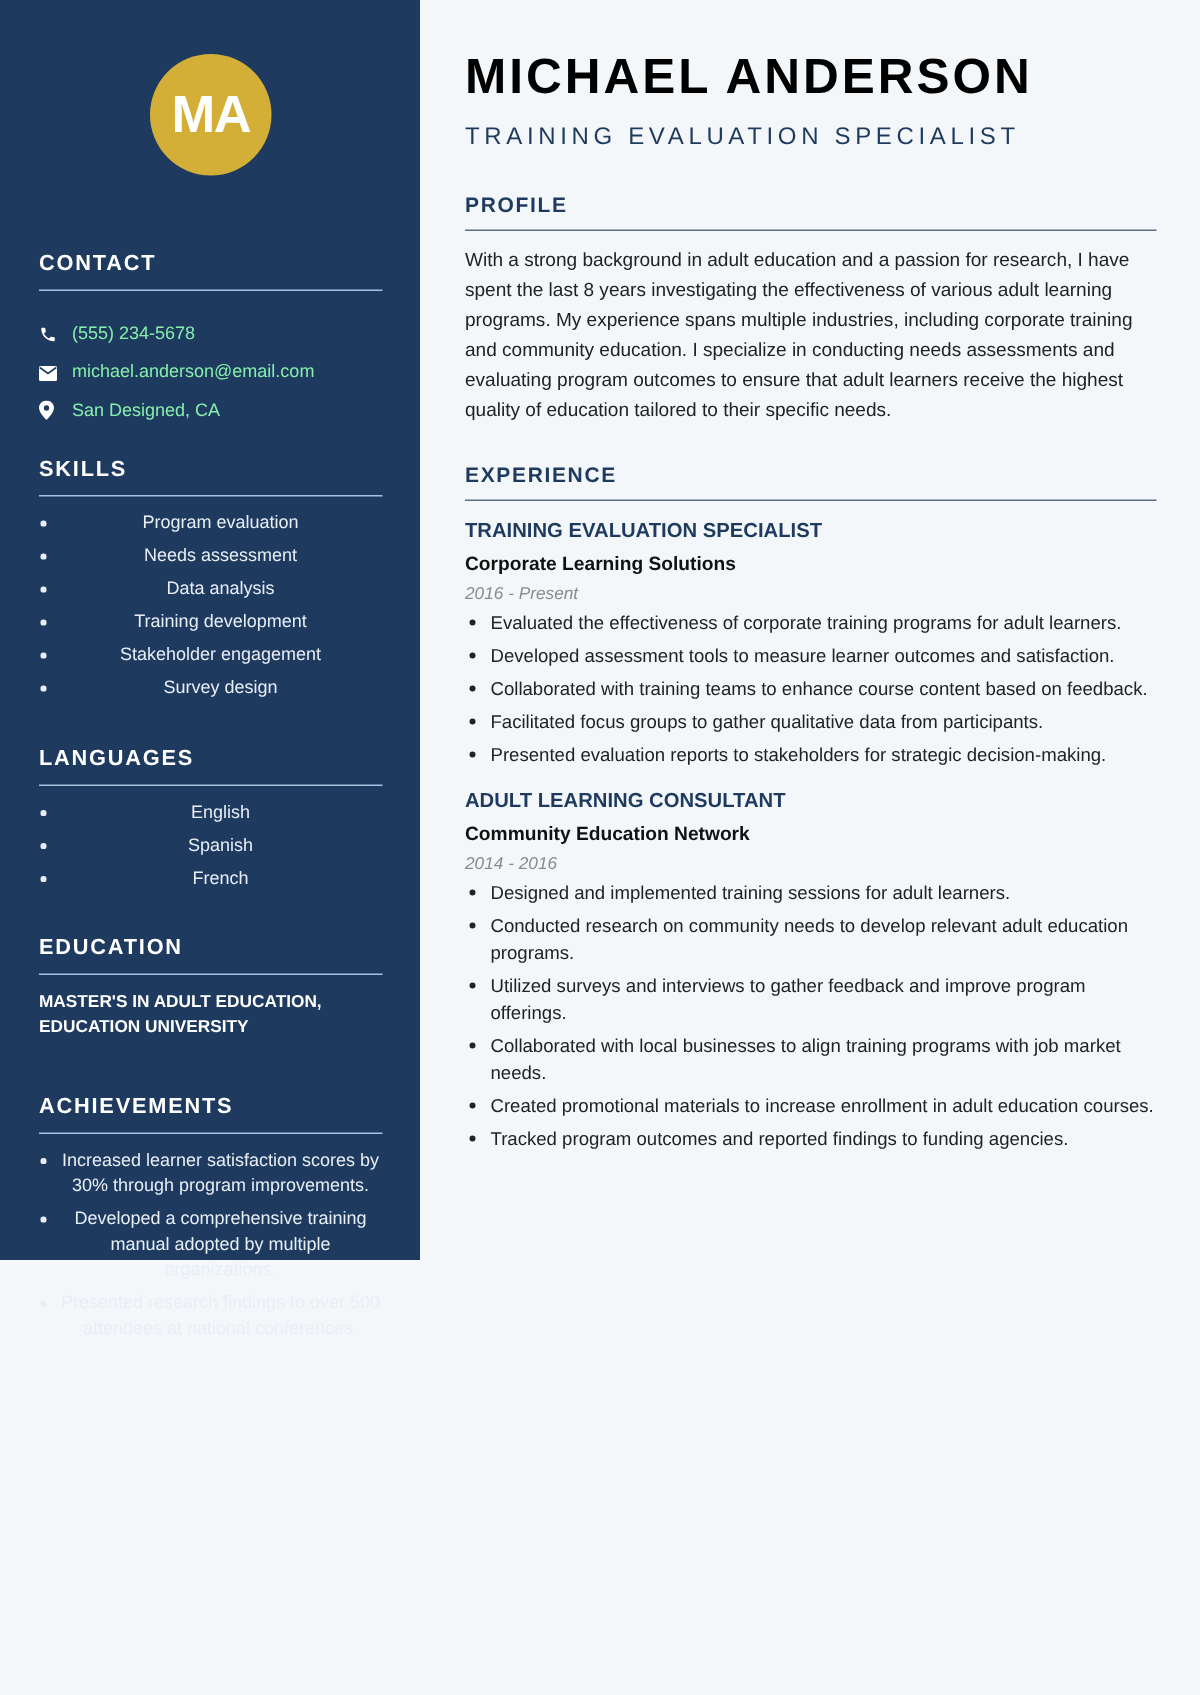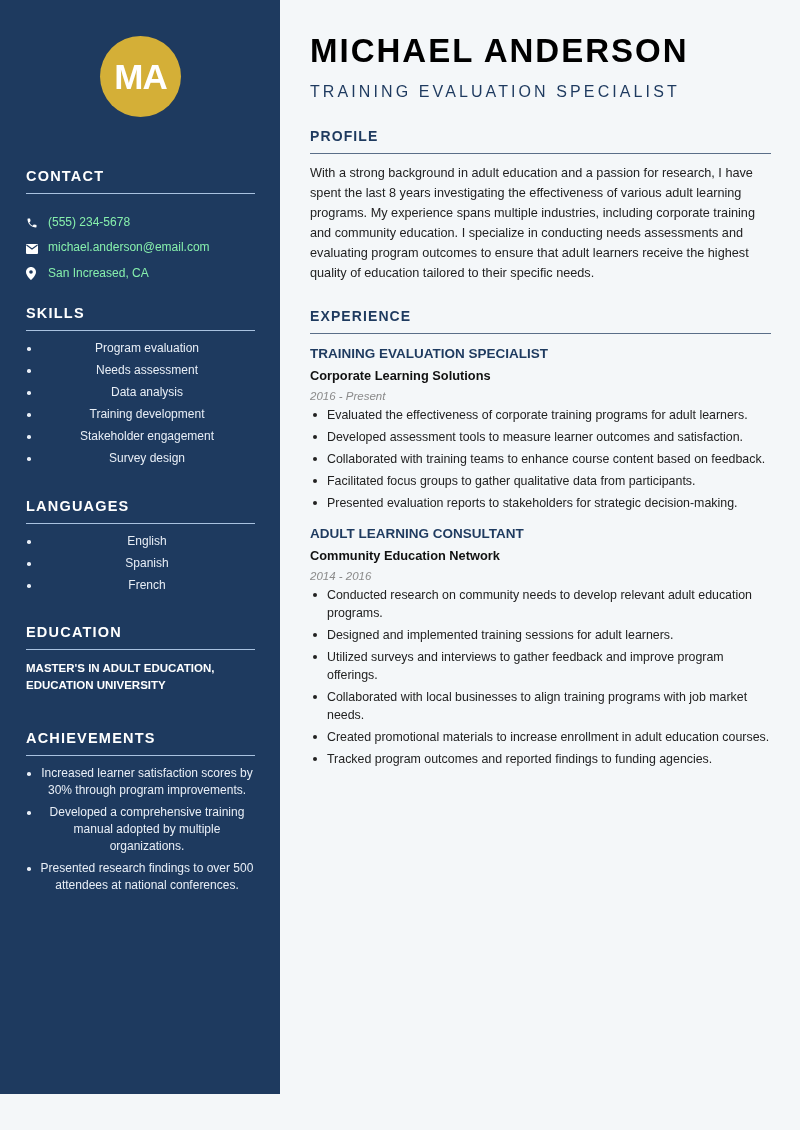--- a/index.html
+++ b/index.html
@@ -4,21 +4,21 @@
 <style>
   * { margin: 0; padding: 0; box-sizing: border-box; }
   html, body { width: 800px; height: 1130px; overflow: hidden; }
   body {
     font-family: "Liberation Sans", sans-serif;
     background: #f4f7f9;
     position: relative;
   }
   .sidebar {
     position: absolute; left: 0; top: 0;
-    width: 280px; height: 1094px;
+    width: 280px; height: 840px;
     background: #1e3a5f;
     color: #ffffff;
     padding: 0 26px;
   }
   .avatar {
     position: absolute; left: 100px; top: 36px;
     width: 81px; height: 81px; border-radius: 50%;
     background: #d4af37;
     display: flex; align-items: center; justify-content: center;
     font-weight: bold; font-size: 35px; color: #ffffff;
@@ -117,21 +117,21 @@
             </svg>
         </span>
         <span>michael.anderson@email.com</span>
       </li>
       <li>
         <span class="icon">
           <svg width="10" height="13" viewBox="0 0 20 26">
               <path fill="#ffffff" d="M10 0C4.5 0 0 4.4 0 9.8 0 17 10 26 10 26s10-9 10-16.2C20 4.4 15.5 0 10 0zm0 13.5a3.6 3.6 0 110-7.2 3.6 3.6 0 010 7.2z"></path>
             </svg>
         </span>
-        <span>San Increased, CA</span>
+        <span>San Designed, CA</span>
       </li>
     </ul>
   </section>
 
   <section class="side-section" style="top:305px;">
     <h2 class="side-title">SKILLS</h2>
     <ul class="bullets">
       <li>Program evaluation</li>
       <li>Needs assessment</li>
       <li>Data analysis</li>
@@ -188,22 +188,22 @@
         <li>Facilitated focus groups to gather qualitative data from participants.</li>
         <li>Presented evaluation reports to stakeholders for strategic decision-making.</li>
       </ul>
     </div>
 
     <div class="job">
       <div class="job-title">ADULT LEARNING CONSULTANT</div>
       <div class="company">Community Education Network</div>
       <div class="dates">2014 - 2016</div>
       <ul class="job-bullets">
+        <li>Designed and implemented training sessions for adult learners.</li>
         <li>Conducted research on community needs to develop relevant adult education programs.</li>
-        <li>Designed and implemented training sessions for adult learners.</li>
         <li>Utilized surveys and interviews to gather feedback and improve program offerings.</li>
         <li>Collaborated with local businesses to align training programs with job market needs.</li>
         <li>Created promotional materials to increase enrollment in adult education courses.</li>
         <li>Tracked program outcomes and reported findings to funding agencies.</li>
       </ul>
     </div>
   </section>
 </main>
 
 </body></html>

